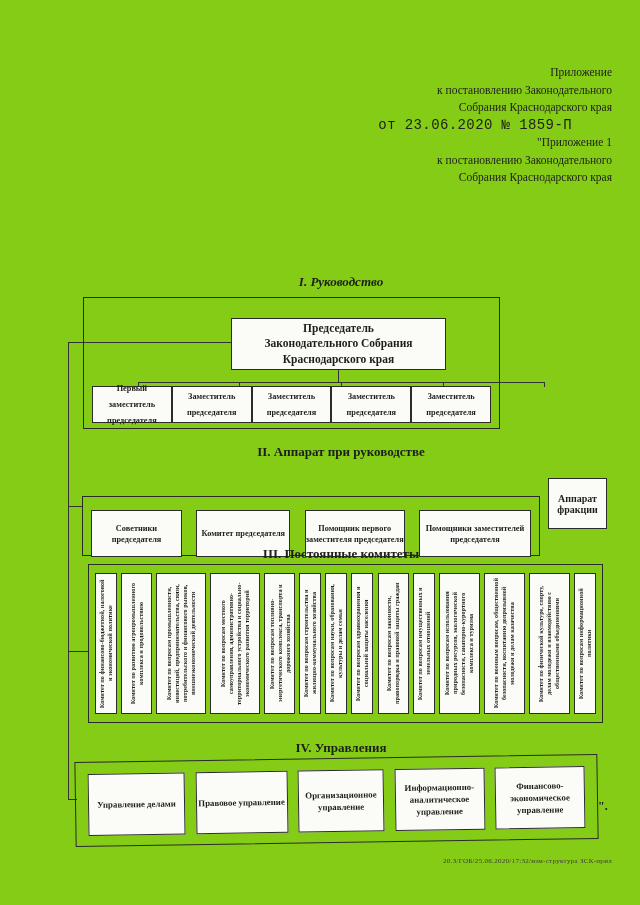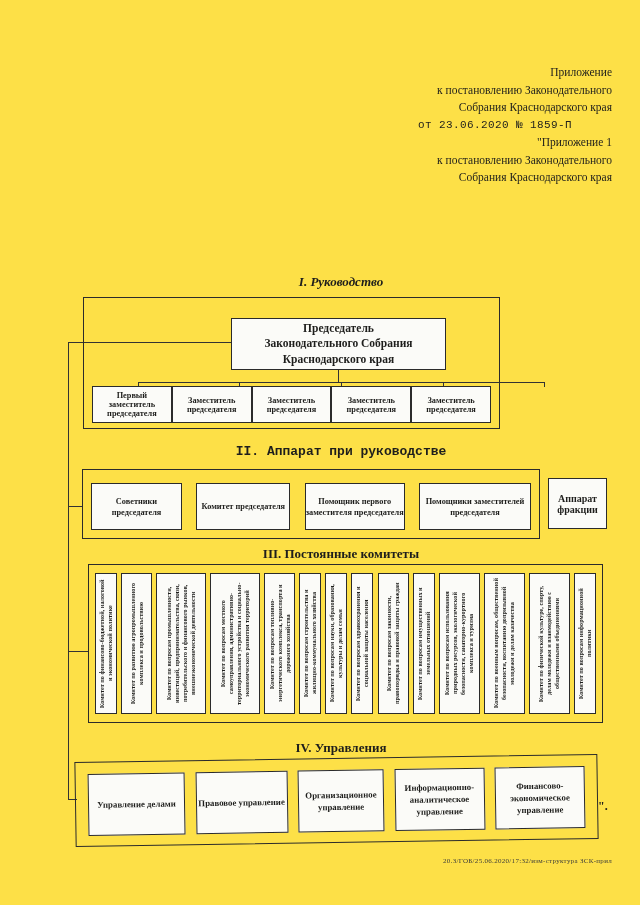--- a/index.html
+++ b/index.html
@@ -1,29 +1,29 @@
 <!DOCTYPE html>
 <html><head>
 <meta charset="utf-8">
 <style>
   html,body{margin:0;padding:0;background:#e8e8e6;}
   .page{
     position:relative;width:640px;height:905px;margin:0 auto;
-    background:#fde047;color:#1e1e1c;
+    background:#84cc16;color:#1e1e1c;
     font-family:"Liberation Serif","DejaVu Serif",serif;
     overflow:hidden;
   }
   
   .header-ref{
     position:absolute;top:64px;right:28px;width:330px;
     text-align:right;font-size:11.5px;line-height:17.5px;
   }
   .header-ref .mono{
     font-family:"Liberation Mono","DejaVu Sans Mono",monospace;
-    font-size:11px;letter-spacing:.4px;padding-right:40px;
+    font-size:14px;letter-spacing:.4px;padding-right:40px;
   }
   .doc-title{
     position:absolute;top:222px;left:70px;width:542px;
     text-align:center;font-weight:bold;font-size:13px;line-height:18px;
   }
   .sec-heading{
     position:absolute;left:70px;width:542px;text-align:center;
     font-weight:bold;font-size:13px;
   }
   .footer-note{
@@ -38,23 +38,23 @@
   .obox{
     border:1.3px solid #2b2b2b;box-sizing:border-box;background:#fbfbf8;
     display:flex;align-items:center;justify-content:center;
     text-align:center;font-weight:bold;
   }
   
   .frame-1{left:83px;top:297px;width:417px;height:132px;}
   .chairman{position:absolute;left:147px;top:20px;width:215px;height:52px;font-size:11.5px;line-height:15.5px;white-space:pre-line;}
   .deputies{position:absolute;left:0;top:88px;width:100%;box-sizing:border-box;
     display:flex;justify-content:space-between;padding:0 8px;}
-  .deputy{width:93px;height:37px;font-size:8.3px;line-height:9px;}
-  
-  .frame-2{left:82px;top:469px;width:458px;height:70px;}
+  .deputy{width:93px;height:37px;font-size:8.3px;line-height:16px;}
+  
+  .frame-2{left:82px;top:496px;width:458px;height:60px;}
   .apparatus-row{position:absolute;left:0;top:13px;width:100%;box-sizing:border-box;
     display:flex;justify-content:space-between;padding:0 8px;}
   .abox{height:47px;font-size:8.3px;line-height:11px;}
   .abox.b1{width:91px}.abox.b2{width:94px}.abox.b3{width:100px}.abox.b4{width:112px}
   .aside-box{position:absolute;left:548px;top:478px;width:59px;height:51px;font-size:10px;line-height:11px;}
   
   .frame-3{left:88px;top:564px;width:515px;height:159px;
     display:flex;align-items:center;justify-content:space-between;padding:0 6px;}
   .cbox{
     height:141px;border:1.2px solid #2b2b2b;box-sizing:border-box;background:#fbfbf8;
@@ -115,21 +115,21 @@
     <div class="line v" style="left:460px;top:84px;height:5px;"></div>
     <div class="deputies">
       <div class="obox deputy">Первый заместитель председателя</div>
       <div class="obox deputy">Заместитель председателя</div>
       <div class="obox deputy">Заместитель председателя</div>
       <div class="obox deputy">Заместитель председателя</div>
       <div class="obox deputy">Заместитель председателя</div>
     </div>
   </div>
 
-  <div class="sec-heading" style="top:444px;font-family:Liberation Mono, monospace;">II. Аппарат при руководстве</div>
+  <div class="sec-heading" style="top:444px;">II. Аппарат при руководстве</div>
 
   <div class="frame frame-2">
     <div class="apparatus-row">
       <div class="obox abox b1">Советники председателя</div>
       <div class="obox abox b2">Комитет председателя</div>
       <div class="obox abox b3">Помощник первого заместителя председателя</div>
       <div class="obox abox b4">Помощники заместителей председателя</div>
     </div>
   </div>
   <div class="obox aside-box">Аппарат фракции</div>

